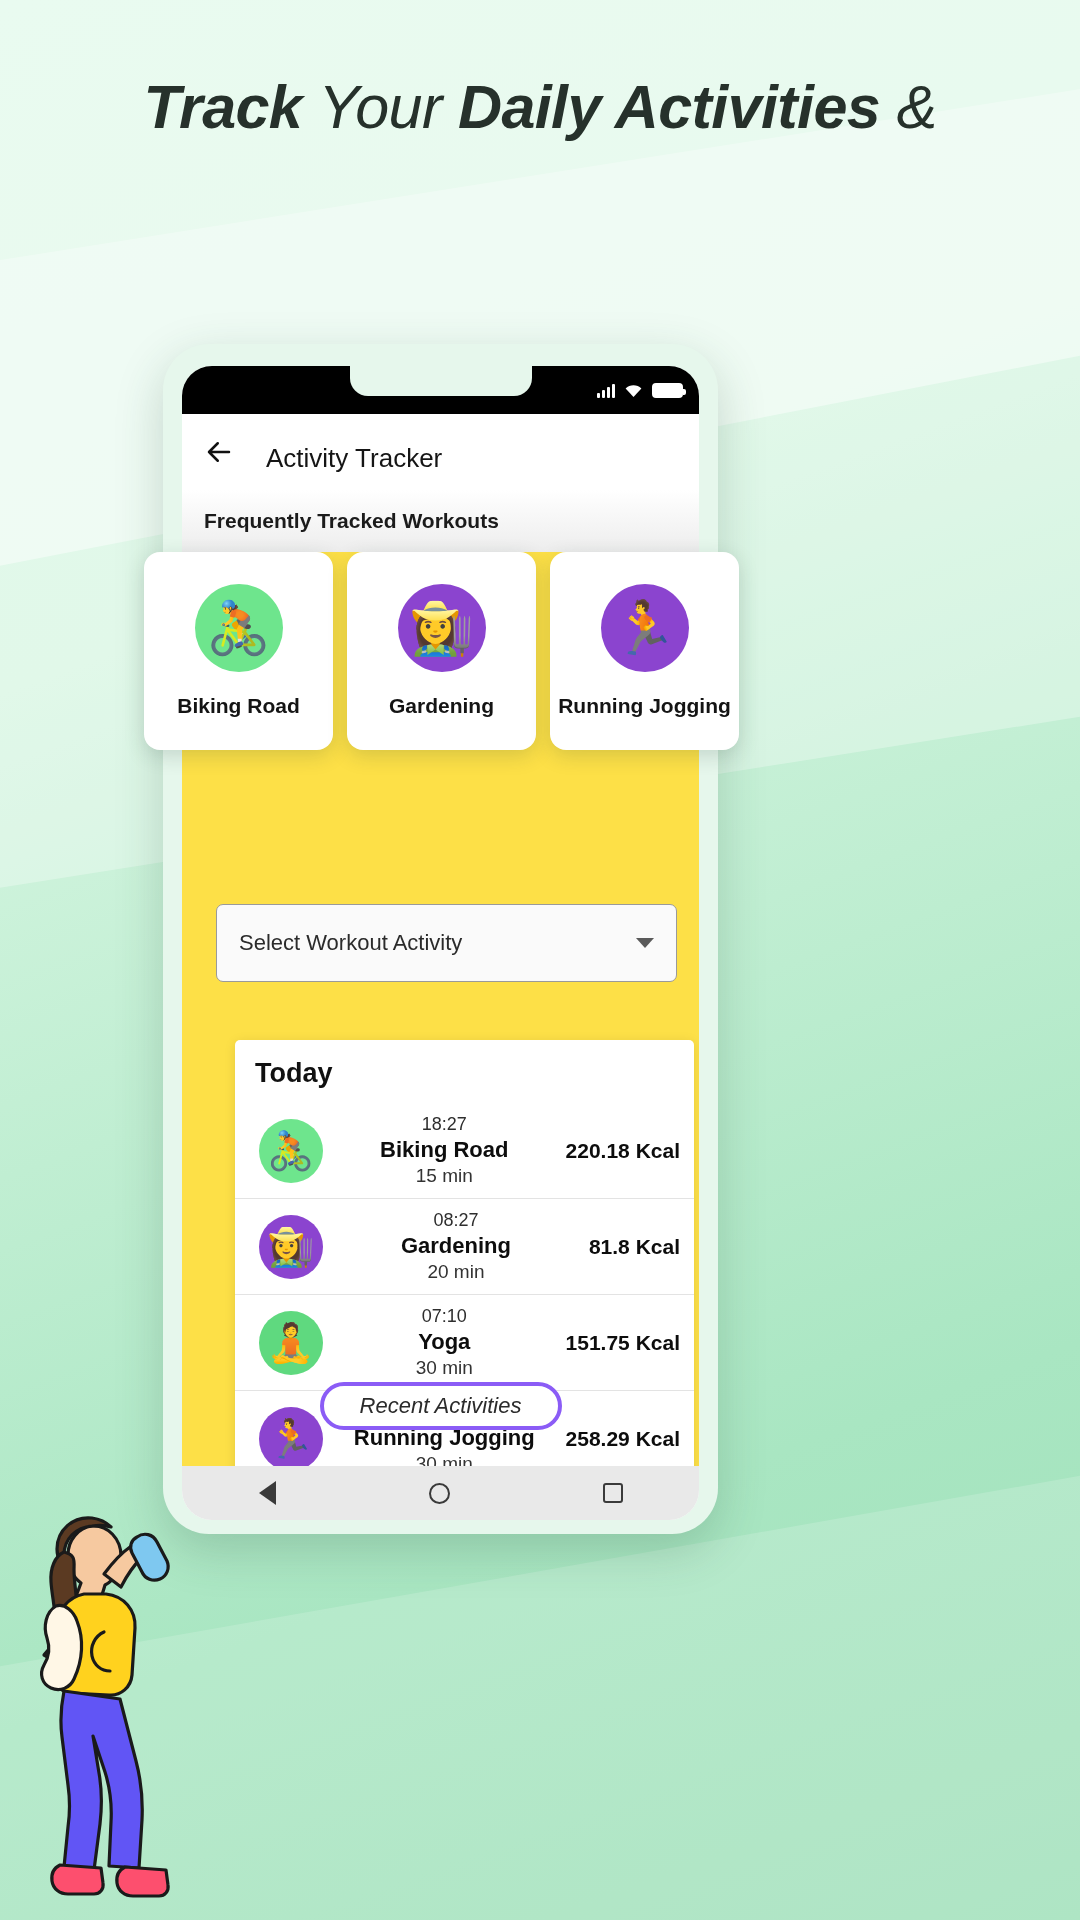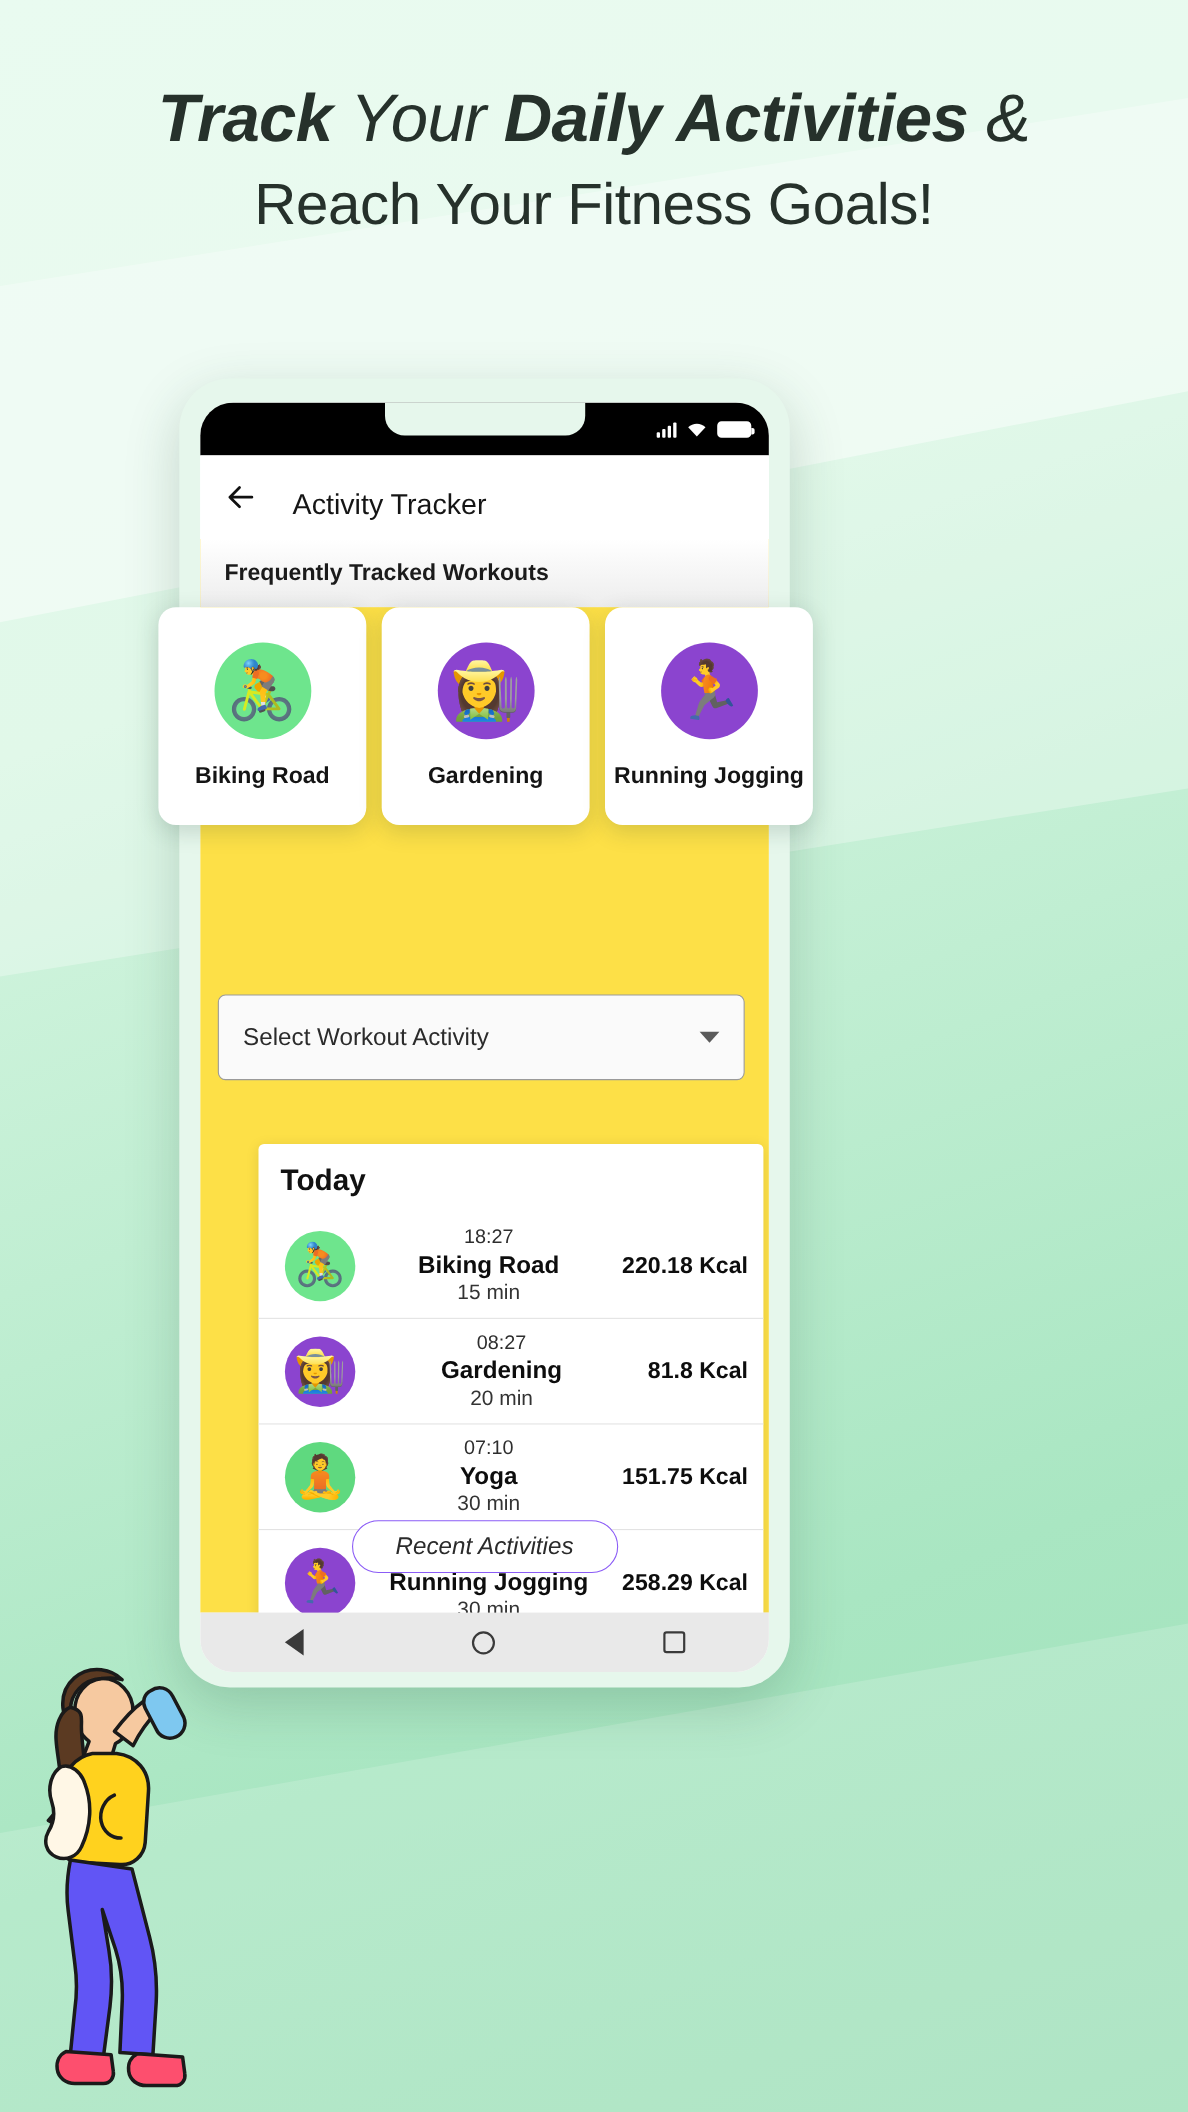--- a/index.html
+++ b/index.html
@@ -139,21 +139,21 @@
     flex: none;
   }
   .w-card .label { font-size: 21px; font-weight: 700; color: #141414; white-space: nowrap; }
   .avatar {
     width: 88px; height: 88px; border-radius: 50%;
     display: flex; align-items: center; justify-content: center;
     font-size: 52px; line-height: 1;
   }
 
   
-  .select-wrap { position: absolute; top: 414px; left: 16px; right: 22px; }
+  .select-wrap { position: absolute; top: 414px; left: 34px; right: 22px; }
   .select-box {
     height: 78px; background: #fafafa;
     border: 1px solid #9a9a9a; border-radius: 7px;
     display: flex; align-items: center; justify-content: space-between;
     padding: 0 22px;
     cursor: pointer;
   }
   .select-box span { font-size: 22px; color: #2b2b2b; }
   .caret { width: 0;height: 0;border-left: 9px solid transparent;border-right: 9px solid transparent;border-top: 10px solid #5a5a5a; }
 
@@ -179,21 +179,21 @@
   .a-mid { flex: 1; display: flex; flex-direction: column; gap: 2px; text-align: center; }
   .a-time { font-size: 18px; color: #2e2e2e; }
   .a-name { font-size: 22px; font-weight: 700; color: #0d0d0d; }
   .a-dur  { font-size: 19px; color: #333; }
   .a-kcal { font-size: 21px; font-weight: 700; color: #0d0d0d; white-space: nowrap; }
 
   
   .recent-pill {
     position: absolute; bottom: 36px; left: 50%; transform: translateX(-50%);
     width: 242px; height: 48px;
-    border: 1px solid #8b5cf6; border-radius: 24px;
+    border: 4px solid #8b5cf6; border-radius: 24px;
     background: #fff;
     display: flex; align-items: center; justify-content: center;
     cursor: pointer;
   }
   .recent-pill span { font-size: 22px; font-style: italic; color: #2b2b2b; }
 
   
   .navbar {
     position: absolute; bottom: 0; left: 0; right: 0; height: 54px;
     background: #e9e9e9;
@@ -208,21 +208,20 @@
 </style>
 </head>
 <body>
 
 <div class="sheen-a"></div>
 <div class="sheen-b"></div>
 <div class="sheen-c"></div>
 
 <div class="headline">
   <div class="l1"><span class="hl-bold">Track </span><span class="hl-reg">Your </span><span class="hl-bold">Daily Activities </span><span class="hl-reg">&amp;</span></div>
-  <div class="l2">Reach Your Fitness Goals!</div>
 </div>
 
 <div class="phone">
   <div class="phone-screen">
 
     <div class="statusbar">
       <div class="notch"></div>
       <div class="sb-icons">
         <span class="ico-signal">
             <i></i>

